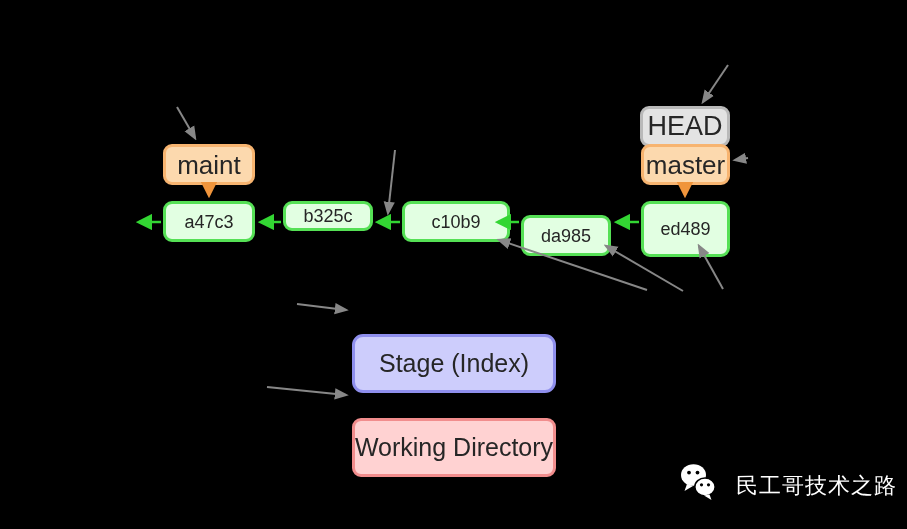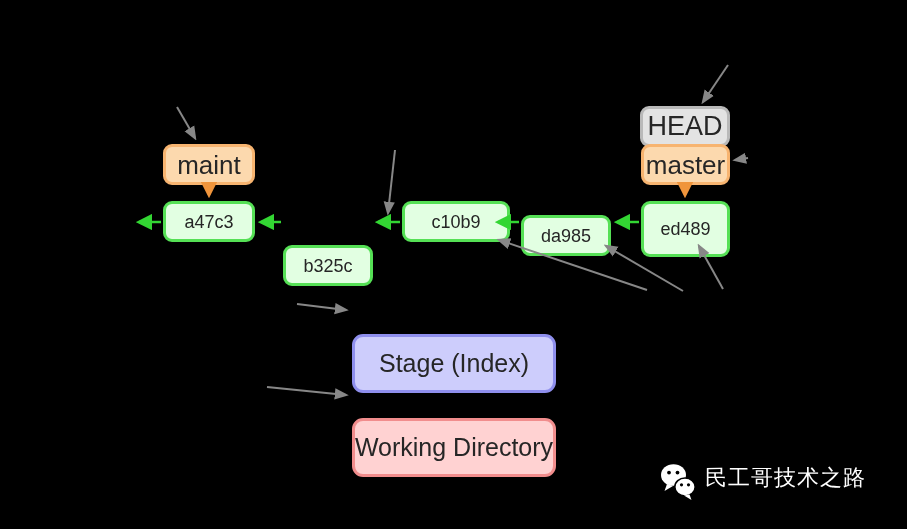--- a/index.html
+++ b/index.html
@@ -63,25 +63,25 @@
   .area-stage {
     background: #cdcdfc;
     border: 3.5px solid #8f8fed;
   }
   .area-working {
     background: #ffd2d2;
     border: 3.5px solid #f18d8d;
   }
   .watermark {
     position: absolute;
-    left: 660px;
+    left: 680px;
     top: 463px;
     display: flex;
-    align-items: flex-start;
-    gap: 9px;
+    align-items: flex-end;
+    gap: 20px;
     z-index: 6;
     color: #ffffff;
   }
   .watermark .wm-text {
     font-size: 22px;
     letter-spacing: 1px;
     color: #ffffff;
   }
 </style>
 </head>
@@ -128,27 +128,27 @@
     </g>
   </svg>
 
   <div class="node refnode" style="left:163px; top:144px; width:92px; height:41px;">maint</div>
 
   <div class="node headnode" style="left:640px; top:106px; width:90px; height:41px;">HEAD</div>
 
   <div class="node refnode masternode" style="left:641px; top:144px; width:89px; height:41px;">master</div>
 
   <div class="node commit" style="left:163px; top:201px; width:92px; height:41px;">a47c3</div>
-  <div class="node commit" style="left:283px; top:201px; width:90px; height:41px;margin-top:44px;">b325c</div>
+  <div class="node commit" style="left:283px; top:201px; width:90px; height:30px;">b325c</div>
   <div class="node commit" style="left:402px; top:201px; width:108px; height:41px;">c10b9</div>
   <div class="node commit" style="left:521px; top:201px; width:90px; height:41px;margin-top:14px;">da985</div>
   <div class="node commit" style="left:641px; top:201px; width:89px; height:56px;">ed489</div>
 
   <div class="node area area-stage" style="left:352px; top:291px; width:204px; height:59px;">Stage (Index)</div>
-  <div class="node area area-working" style="left:352px; top:375px; width:204px; height:59px;">Working Directory</div>
+  <div class="node area area-working" style="left:352px; top:375px; width:204px; height:59px;border-radius:9px;">Working Directory</div>
 
   <div class="watermark">
     <svg width="36" height="38" viewBox="0 0 36 38">
       <ellipse cx="13.5" cy="12" rx="12.5" ry="10.8" fill="#ffffff"></ellipse>
       <polygon points="7,21 4.5,28 13,23" fill="#ffffff"></polygon>
       <circle cx="9" cy="9.6" r="1.9" fill="#000000"></circle>
       <circle cx="17.5" cy="9.6" r="1.9" fill="#000000"></circle>
       <ellipse cx="25" cy="24" rx="10.2" ry="9" fill="#ffffff" stroke="#000000" stroke-width="1.6"></ellipse>
       <polygon points="29.5,31.5 31.5,37 24,32.5" fill="#ffffff"></polygon>
       <circle cx="21.5" cy="21.8" r="1.6" fill="#000000"></circle>

